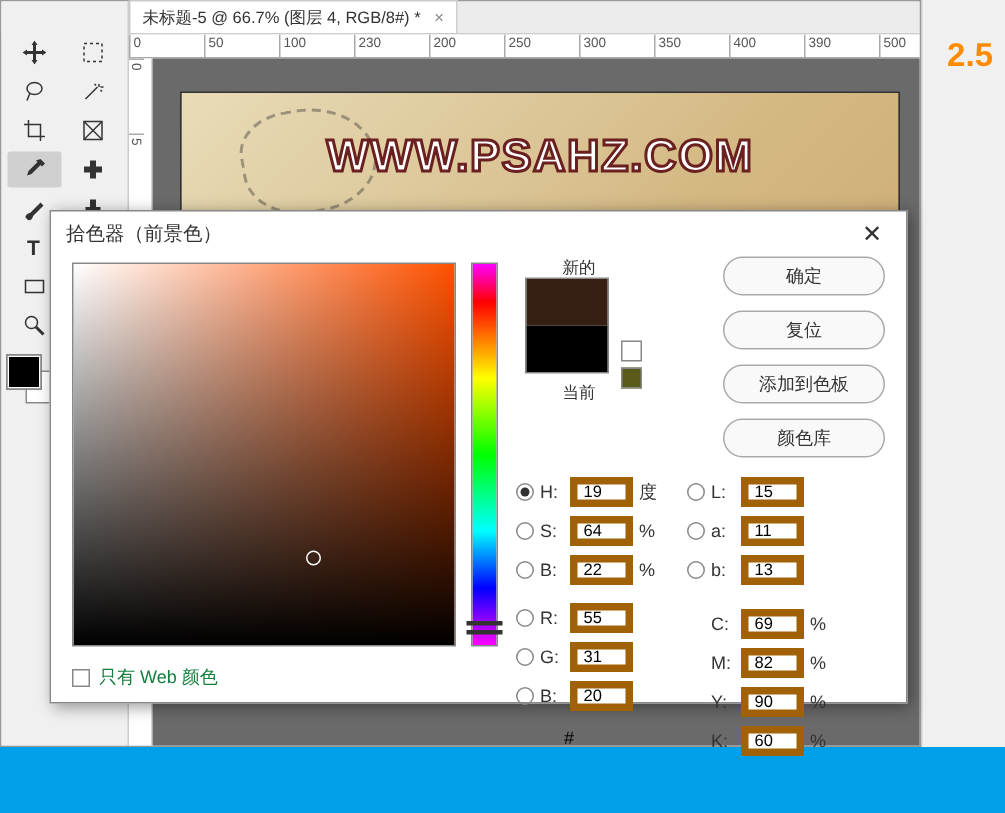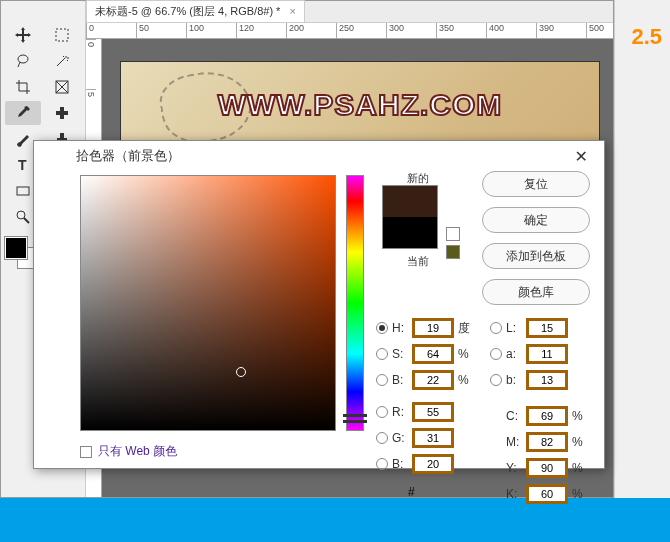--- a/index.html
+++ b/index.html
@@ -27,21 +27,21 @@
 .canvas-area { position: absolute; left: 101px; top: 38px; right: 0; bottom: 0; background: #6a6a6a; overflow: hidden; }
 .canvas { position: absolute; left: 18px; top: 22px; width: 480px; height: 350px; background: linear-gradient(135deg,#e8dcb8,#d4b883,#c9a36a); border: 1px solid #333; }
 .canvas .wm { position: absolute; top: 26px; left: 50%; transform: translateX(-50%); font-size: 30px; font-weight: 900; color: #fff; -webkit-text-stroke: 2px #6b2020; letter-spacing: 1px; white-space: nowrap; }
 .canvas .mapshape { position: absolute; border: 2px dashed #333; opacity: .4; }
 .canvas .s1 { left: 40px; top: 10px; width: 90px; height: 70px; border-radius: 40% 60% 50% 50%; transform: rotate(-10deg); }
 
 .right-panels { position: absolute; right: 0; top: 0; width: 56px; height: 498px; background: #f0f0f0; border-left: 1px solid #ccc; }
 .right-badge { position: absolute; right: 8px; top: 24px; font-size: 22px; font-weight: bold; color: #ff8c00; }
 
 
-.dialog { position: absolute; left: 33px; top: 140px; width: 572px; height: 329px; background: #fff; border: 1px solid #888; box-shadow: 2px 2px 10px rgba(0,0,0,.4); z-index: 10; padding-left: 32px; }
+.dialog { position: absolute; left: 33px; top: 140px; width: 572px; height: 329px; background: #fff; border: 1px solid #888; box-shadow: 2px 2px 10px rgba(0,0,0,.4); z-index: 10; }
 .dialog-title { height: 30px; display: flex; align-items: center; padding: 0 10px; font-size: 13px; color: #333; justify-content: space-between; }
 .dialog-title .close-btn { font-size: 16px; cursor: pointer; padding: 2px 6px; }
 .dialog-body { padding: 4px 14px 10px 14px; position: relative; height: calc(100% - 30px); }
 
 .sat-val { position: absolute; left: 14px; top: 4px; width: 256px; height: 256px; background: linear-gradient(to top, #000, rgba(0,0,0,0)), linear-gradient(to right, #fff, hsl(19,100%,50%)); border: 1px solid #888; }
 .sat-val .cursor { position: absolute; width: 10px; height: 10px; border: 1px solid #fff; border-radius: 50%; left: 160px; top: 196px; transform: translate(-50%,-50%); }
 
 .hue-strip { position: absolute; left: 280px; top: 4px; width: 18px; height: 256px; border: 1px solid #888; background: linear-gradient(to bottom, #f0f, #f00 10%, #ff0 30%, #0f0 50%, #0ff 70%, #00f 85%, #f0f 100%); }
 .hue-strip::after { content: ""; position: absolute; left: -4px; right: -4px; top: 238px; height: 3px; border-top: 3px solid #333; border-bottom: 3px solid #333; pointer-events: none; }
 
@@ -54,29 +54,29 @@
 .warn-sw { position: absolute; left: 380px; top: 74px; width: 14px; height: 14px; background: #5a5a1a; border: 1px solid #888; }
 
 .btn-col { position: absolute; right: 14px; top: 0px; width: 108px; display: flex; flex-direction: column; gap: 10px; }
 .ps-btn { height: 26px; border: 1px solid #aaa; border-radius: 13px; background: #f9f9f9; font-size: 12px; cursor: pointer; color: #333; }
 
 .fields { position: absolute; left: 310px; top: 144px; font-size: 12px; color: #333; }
 .frow { display: flex; align-items: center; height: 26px; gap: 4px; }
 .frow .radio { width: 12px; height: 12px; border: 1px solid #888; border-radius: 50%; display: inline-block; position: relative; }
 .frow .radio.sel::after { content: ""; position: absolute; inset: 2px; background: #333; border-radius: 50%; }
 .frow label { width: 16px; }
-.frow input { width: 42px; height: 20px; border: 3px solid #a16207; font-size: 11px; padding: 0 4px; text-align: center; }
+.frow input { width: 42px; height: 20px; border: 5px solid #a16207; font-size: 11px; padding: 0 4px; text-align: left; }
 .frow .unit { width: 20px; }
 .fields2 { position: absolute; left: 424px; top: 144px; font-size: 12px; color: #333; }
 .fields3 { position: absolute; left: 440px; top: 232px; font-size: 12px; color: #333; }
 
 .hexrow { position: absolute; left: 342px; top: 314px; font-size: 12px; display: flex; align-items: center; gap: 6px; }
 .hexrow input { width: 80px; height: 20px; border: 1px solid #aaa; font-size: 11px; padding: 0 4px; }
 
-.webonly { position: absolute; left: 14px; top: 272px; font-size: 12px; display: flex; align-items: center; gap: 6px; color: #4c1d95; }
+.webonly { position: absolute; left: 14px; top: 272px; font-size: 12px; display: flex; align-items: center; gap: 6px; color: #15803d; }
 .webonly .chk { width: 12px; height: 12px; border: 1px solid #888; }
 </style>
 </head>
 <body>
 
 <div class="app-window">
   <div class="doc-tabbar">
     <div class="doc-tab">
       <span>未标题-5 @ 66.7% (图层 4, RGB/8#) *</span>
       <span class="close">×</span>
@@ -172,21 +172,21 @@
     <div class="swatch-pair">
       <div class="swatch-bg"></div>
       <div class="swatch-fg"></div>
     </div>
   </div>
 
   <div class="ruler-h">
       <span>0</span>
       <span>50</span>
       <span>100</span>
-      <span>120</span>
+      <span>230</span>
       <span>200</span>
       <span>250</span>
       <span>300</span>
       <span>350</span>
       <span>400</span>
       <span>390</span>
       <span>500</span>
     </div>
   <div class="ruler-v">
       <span>0</span>
@@ -220,22 +220,22 @@
       <div class="cur-l">当前</div>
     </div>
     <div class="preview">
       <div class="new"></div>
       <div class="cur"></div>
     </div>
     <div class="cube-icon"></div>
     <div class="warn-sw"></div>
 
     <div class="btn-col">
+      <button class="ps-btn">确定</button>
       <button class="ps-btn">复位</button>
-      <button class="ps-btn">确定</button>
       <button class="ps-btn">添加到色板</button>
       <button class="ps-btn">颜色库</button>
     </div>
 
     <div class="fields">
       <div class="frow">
         <span class="radio sel"></span>
         <label>H:</label>
         <input value="19" style="">
         <span class="unit">度</span>

